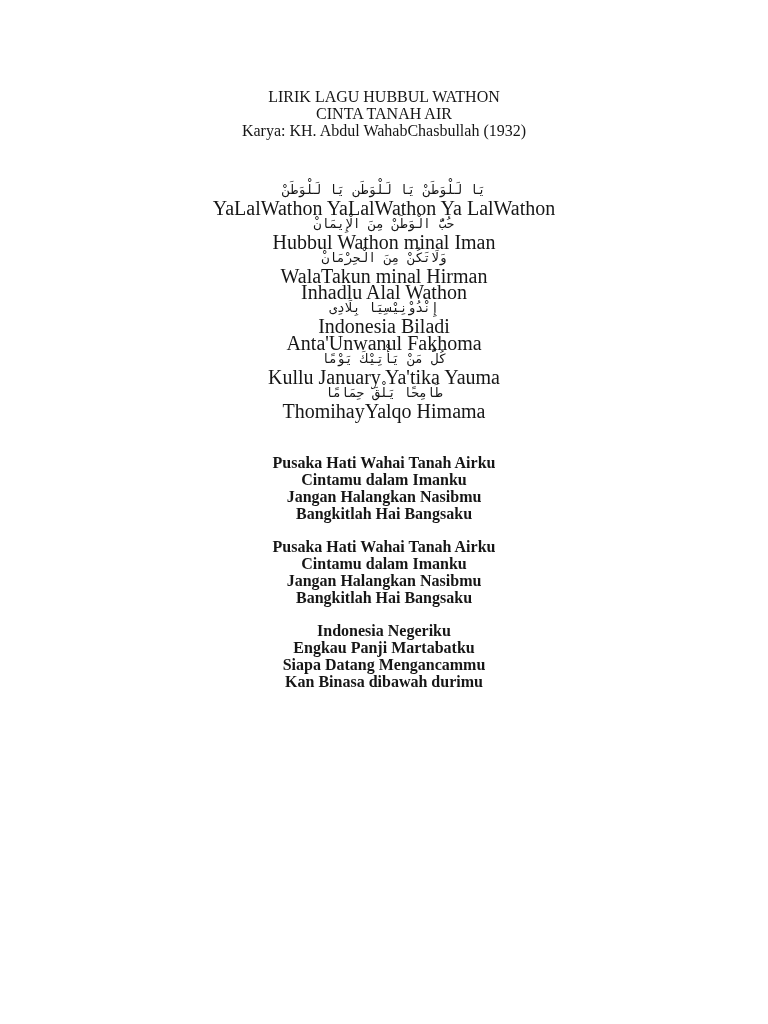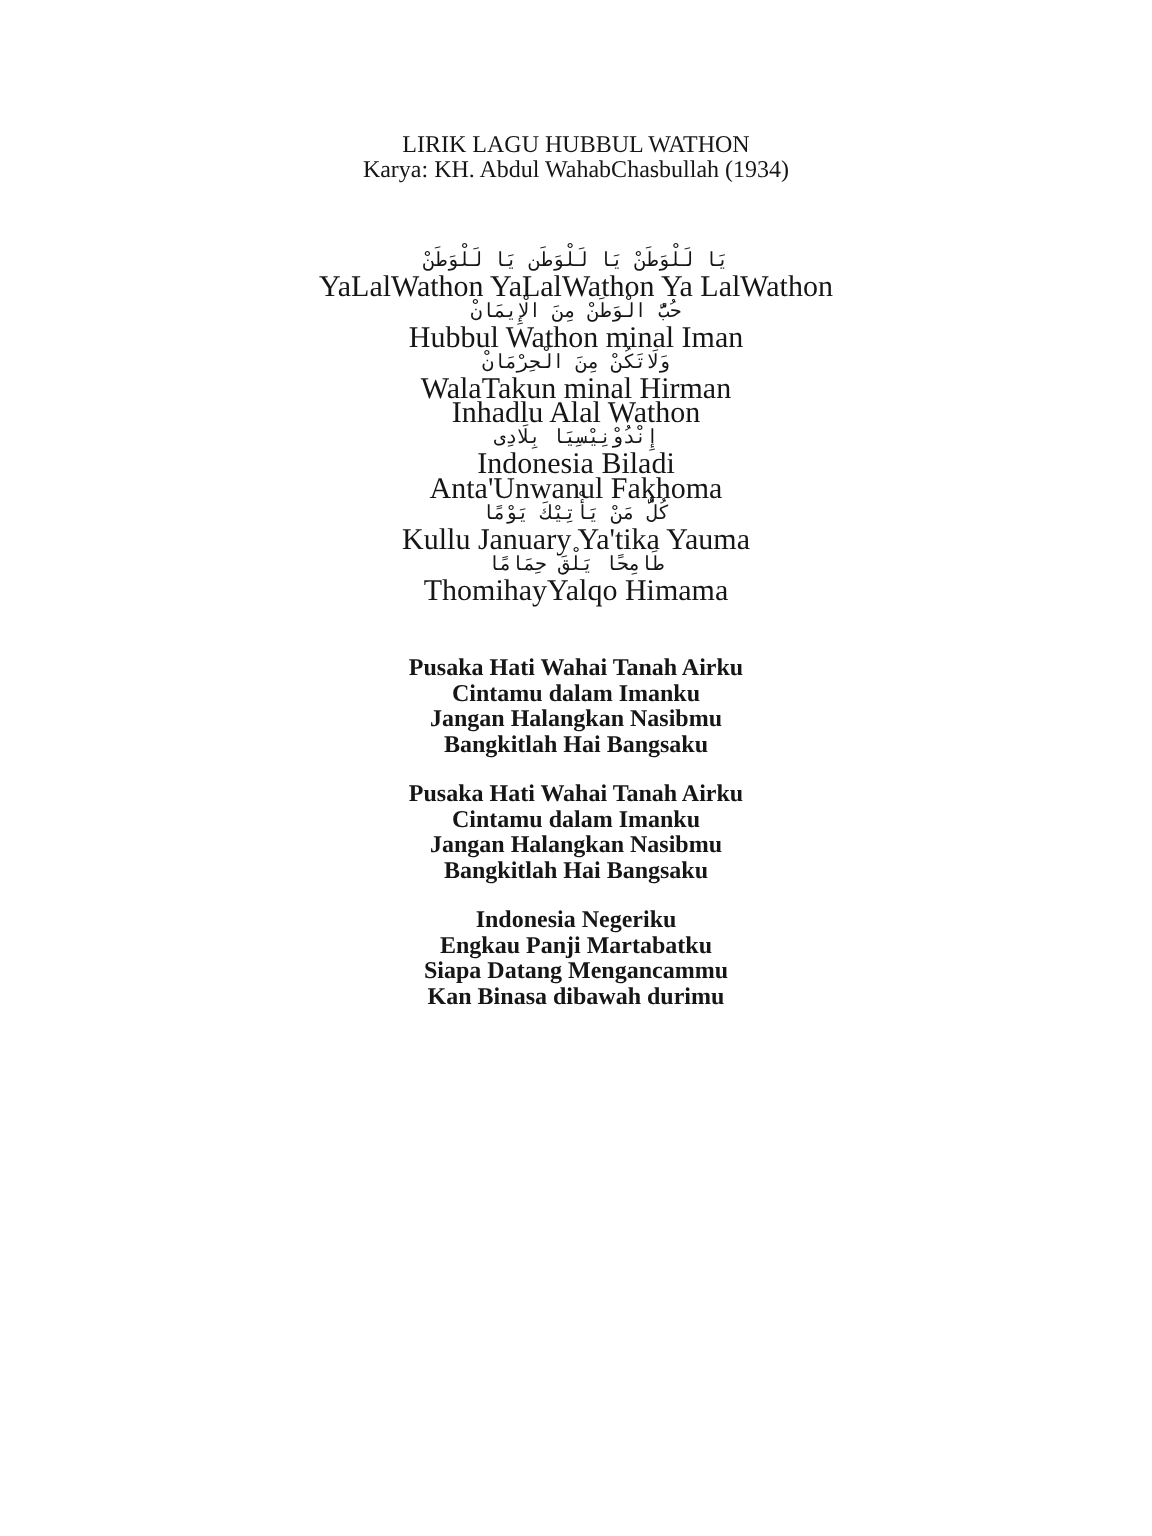--- a/index.html
+++ b/index.html
@@ -54,21 +54,22 @@
     font-weight: bold;
   }
 </style>
 </head>
 <body>
 
 <div class="page">
 
   <div class="title-block">
     <div class="t-line">LIRIK LAGU HUBBUL WATHON</div>
-    <div class="t-line">Karya: KH. Abdul WahabChasbullah (1934)</div>
+    <div class="t-line">CINTA TANAH AIR</div>
+    <div class="t-line">Karya: KH. Abdul WahabChasbullah (1932)</div>
   </div>
 
   <div class="verse-block">
     <div class="ar-line" dir="rtl">يَا لَلْوَطَنْ يَا لَلْوَطَن يَا لَلْوَطَنْ</div>
     <div class="lat-line">YaLalWathon YaLalWathon Ya LalWathon</div>
     <div class="ar-line" dir="rtl">حُبُّ الْوَطَنْ مِنَ الْإِيمَانْ</div>
     <div class="lat-line">Hubbul Wathon minal Iman</div>
     <div class="ar-line" dir="rtl">وَلَاتَكُنْ مِنَ الْحِرْمَانْ</div>
     <div class="lat-line">WalaTakun minal Hirman</div>
     <div class="lat-line">Inhadlu Alal Wathon</div>

